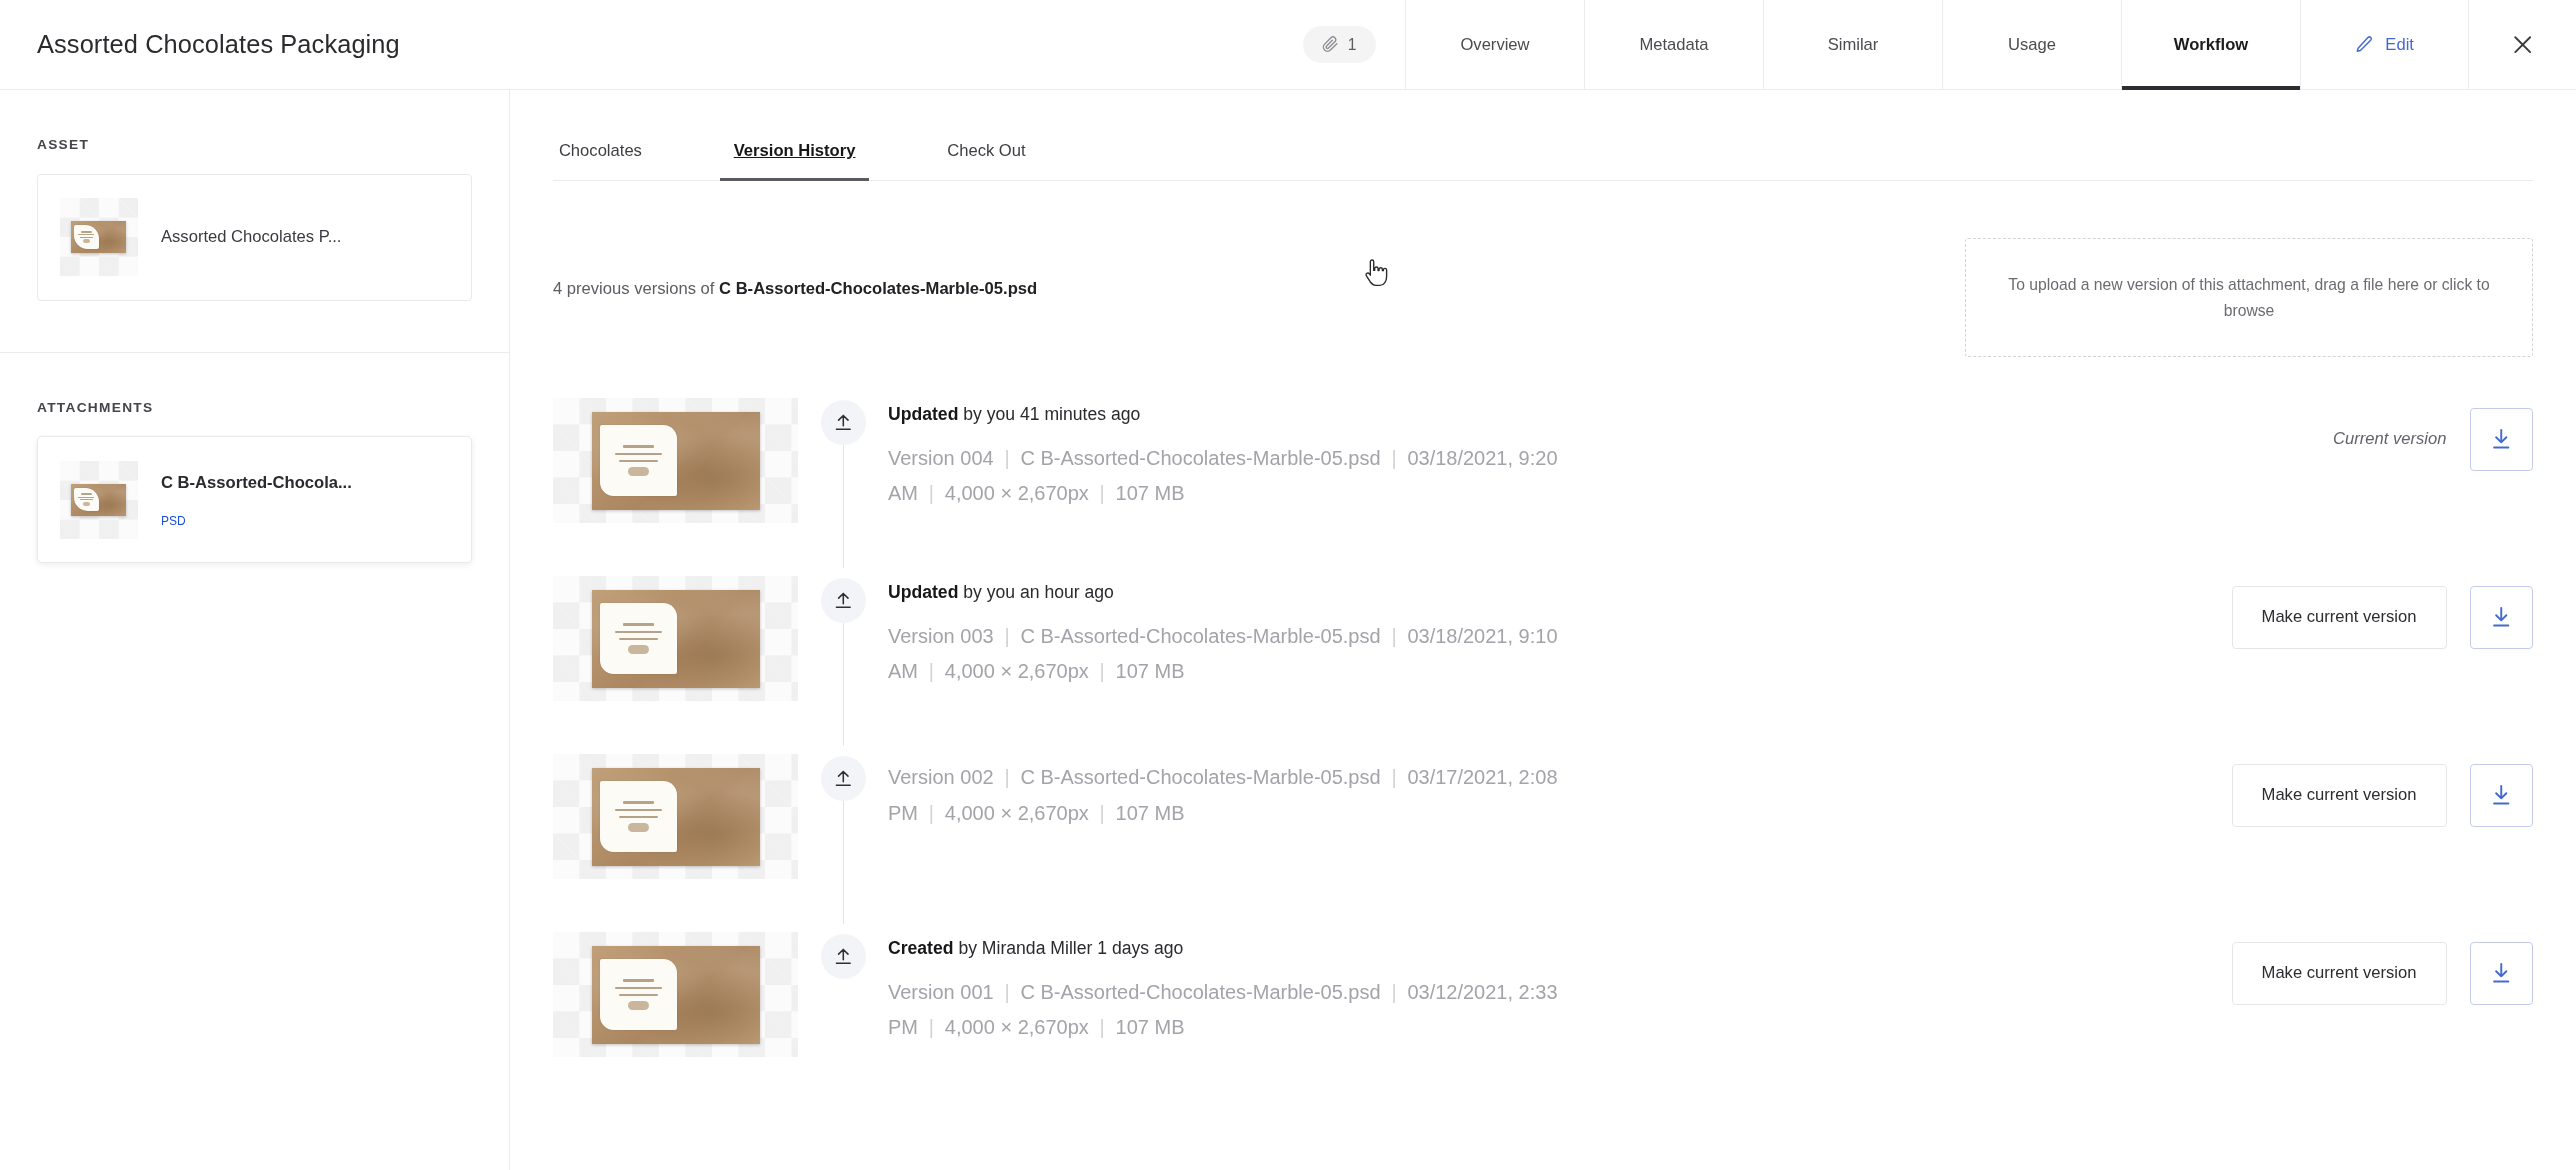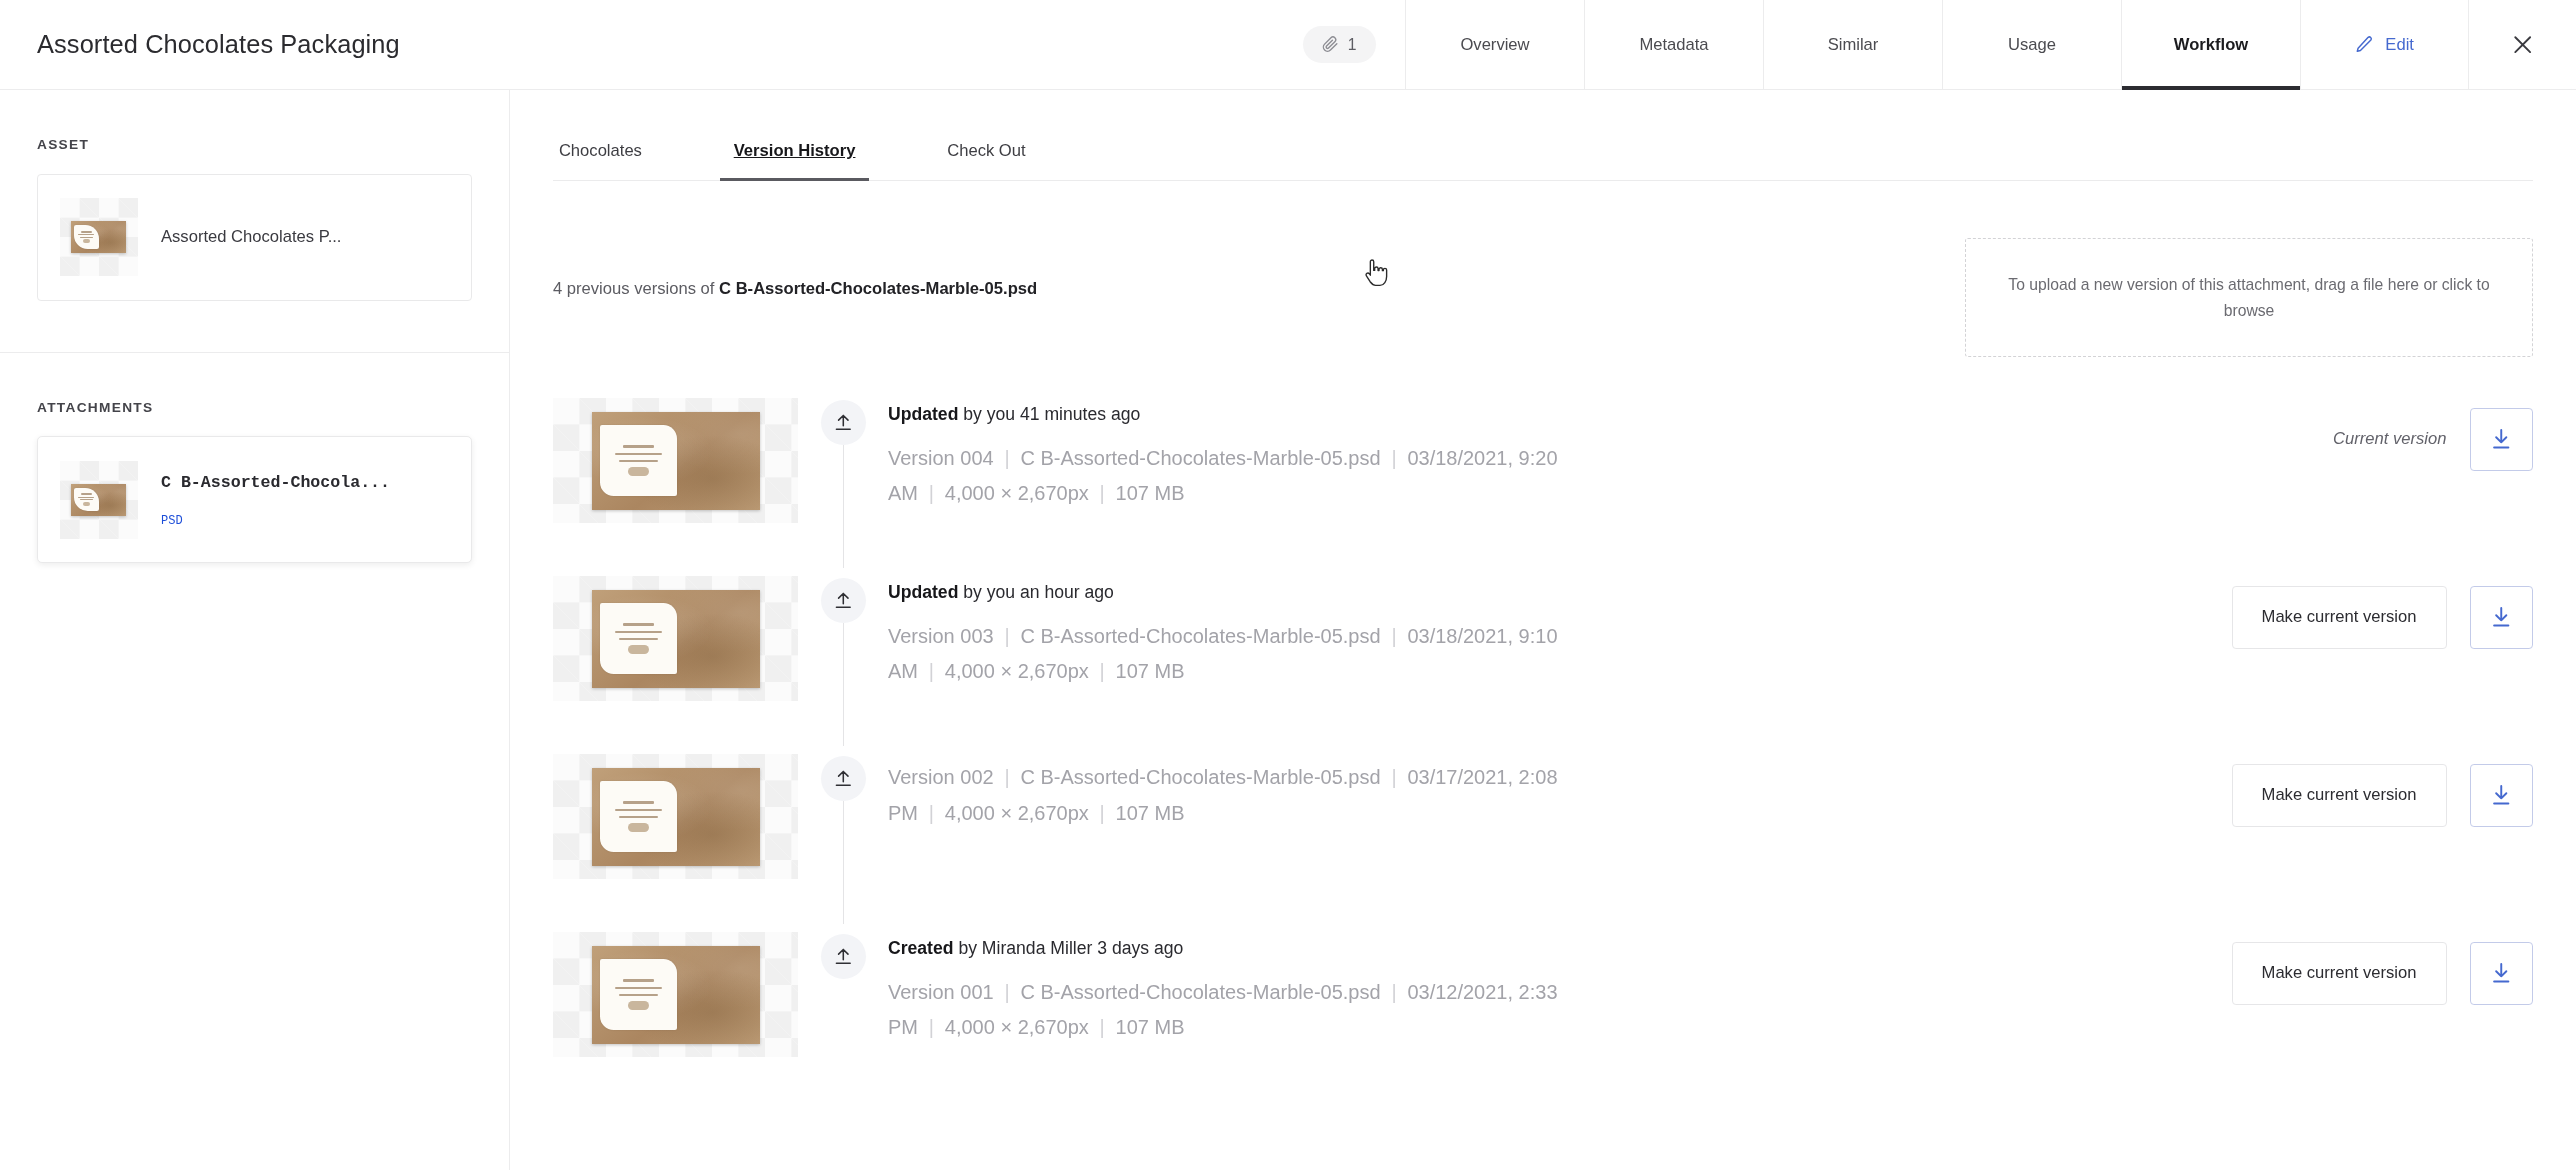--- a/index.html
+++ b/index.html
@@ -132,21 +132,20 @@
   .attach-card {
     border: 1px solid #e9e9ea;
     border-radius: 4.9px;
     height: 127px;
     display: flex;
     align-items: center;
     padding: 0 21.5px;
     gap: 23.5px;
     background: #fff;
     box-shadow: 0 2px 6.9px rgba(0,0,0,0.075);
-    font-family: Liberation Mono, monospace;
   }
   .attach-card-name {
     font-size: 16.6px;
     font-weight: bold;
     color: #2a2a2f;
     line-height: 1.45;
   }
   .attach-card-type {
     font-size: 12px;
     color: #1d4ed8;
@@ -634,21 +633,21 @@
           <svg viewBox="0 0 24 24" fill="none" stroke="currentColor" stroke-width="1.8" stroke-linecap="round" stroke-linejoin="round">
             <path d="M12 16V4M12 4L6.5 9.5M12 4l5.5 5.5M4 20h16"></path>
           </svg>
         </span>
       </div>
       <div class="vline hidden"></div>
     </div>
 
     <div class="vinfo">
       <div class="vtitle">
-        <b>Created</b><span> by Miranda Miller 3 days ago</span>
+        <b>Created</b><span> by Miranda Miller 1 days ago</span>
       </div>
       <div class="vmeta">
         <span>Version 001</span><span class="sep">|</span><span>C B-Assorted-Chocolates-Marble-05.psd</span><span class="sep">|</span><span>03/12/2021, 2:33 PM</span><span class="sep">|</span><span>4,000 × 2,670px</span><span class="sep">|</span><span>107 MB</span>
       </div>
     </div>
 
     <div class="vactions">
 
       <button class="btn-make-current">Make current version</button>
       <button class="btn-download">

